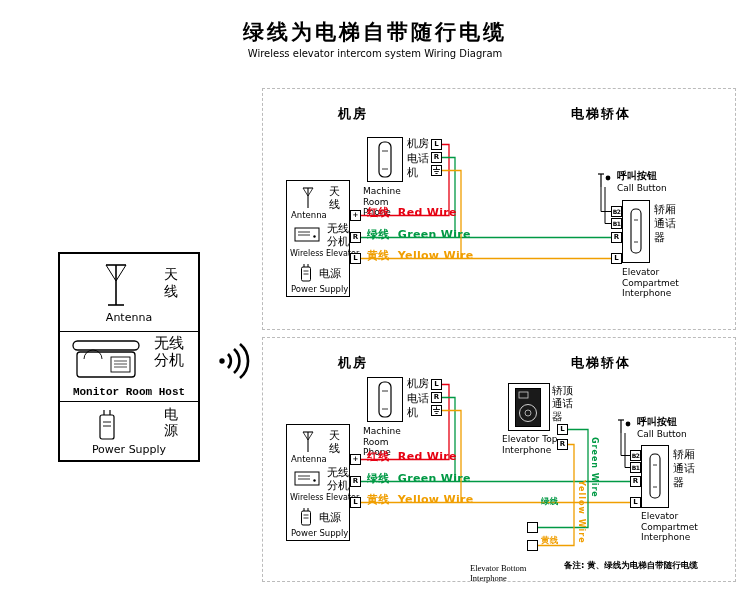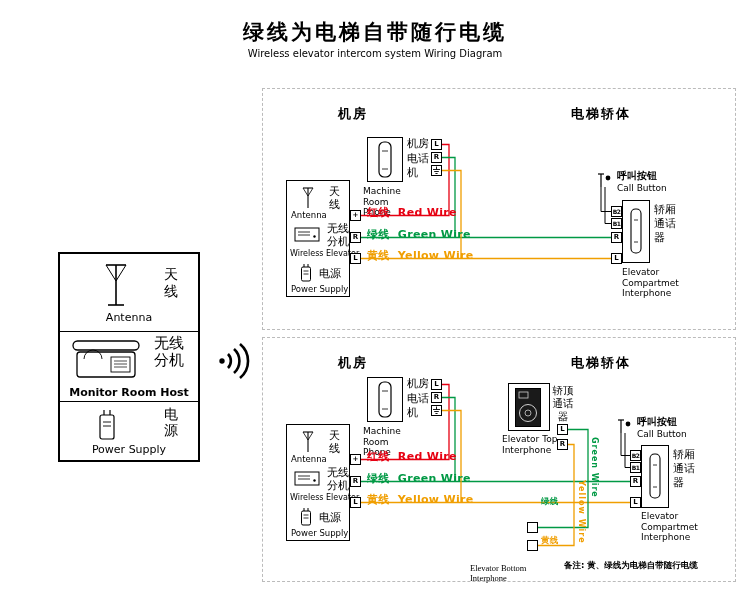--- a/index.html
+++ b/index.html
@@ -45,21 +45,21 @@
       <svg class="abs" style="left:10px;top:6px;" width="72" height="42" viewBox="0 0 72 42">
         <rect x="3" y="3" width="66" height="9" rx="4.5" fill="none" stroke="#000" stroke-width="1.3"></rect>
         <rect x="7" y="14" width="58" height="25" rx="3" fill="none" stroke="#000" stroke-width="1.3"></rect>
         <path d="M14,21 a9,9 0 0 1 18,0" fill="none" stroke="#000" stroke-width="0.9"></path>
         <rect x="41" y="19" width="19" height="15" fill="none" stroke="#000" stroke-width="0.9"></rect>
         <line x1="44" y1="23" x2="57" y2="23" stroke="#000" stroke-width="0.7"></line>
         <line x1="44" y1="26" x2="57" y2="26" stroke="#000" stroke-width="0.7"></line>
         <line x1="44" y1="29" x2="57" y2="29" stroke="#000" stroke-width="0.7"></line>
       </svg>
       <div class="abs cjk" style="left:94px;top:3px;width:32px;font-size:15px;line-height:17px;">无线分机</div>
-      <div class="abs" style="left:0;top:54px;width:100%;text-align:center;font-size:11px;font-weight:bold;">Monitor Room Host</div>
+      <div class="abs" style="left:0;top:54px;width:100%;text-align:center;font-size:11px;font-weight:bold;font-family:Liberation Mono, monospace;">Monitor Room Host</div>
     </div>
 
     <div class="abs" style="left:0;top:148px;width:100%;height:62px;">
       <svg class="abs" style="left:36px;top:6px;" width="22" height="34" viewBox="0 0 22 34">
         <rect x="4" y="7" width="14" height="24" rx="2" fill="none" stroke="#000" stroke-width="1.2"></rect>
         <line x1="8" y1="2" x2="8" y2="7" stroke="#000" stroke-width="1.2"></line>
         <line x1="14" y1="2" x2="14" y2="7" stroke="#000" stroke-width="1.2"></line>
         <line x1="7" y1="14" x2="15" y2="14" stroke="#000" stroke-width="0.9"></line>
         <line x1="7" y1="18" x2="15" y2="18" stroke="#000" stroke-width="0.9"></line>
       </svg>
@@ -240,21 +240,21 @@
   <div class="wire-label" style="left: 367px; top: 492px; color: rgb(240, 158, 0);">黄线  Yellow Wire</div>
 
   <div class="box" style="left:508px;top:383px;width:42px;height:48px;">
     <svg class="abs" style="left:6px;top:4px;" width="26" height="39" viewBox="0 0 26 39">
       <rect x="0.5" y="0.5" width="25" height="38" fill="#1a1a1a" stroke="#000"></rect>
       <rect x="4" y="4" width="9" height="6" fill="none" stroke="#cfcfcf" stroke-width="0.8"></rect>
       <circle cx="13" cy="25" r="8.5" fill="none" stroke="#cfcfcf" stroke-width="1"></circle>
       <circle cx="13" cy="25" r="3" fill="none" stroke="#cfcfcf" stroke-width="0.8"></circle>
     </svg>
   </div>
-  <div class="abs cjk" style="left:552px;top:384px;width:22px;font-size:10.5px;line-height:13px;text-align:center;">轿顶通话器</div>
+  <div class="abs cjk" style="left:552px;top:384px;width:22px;font-size:10.5px;line-height:13px;">轿顶通话器</div>
   <div class="terminal" style="left:557px;top:424px;">L</div>
   <div class="terminal" style="left:557px;top:439px;">R</div>
   <div class="en9" style="left:502px;top:434px;width:56px;">Elevator Top Interphone</div>
 
   <div class="v-label" style="left: 590px; top: 437px; color: rgb(0, 153, 68);">Green Wire</div>
   <div class="v-label" style="left: 577px; top: 480px; color: rgb(240, 158, 0);">Yellow Wire</div>
 
   <svg class="abs" style="left:617px;top:418px;" width="16" height="16" viewBox="0 0 16 16">
     <line x1="4" y1="2" x2="4" y2="15" stroke="#000" stroke-width="1.2"></line>
     <line x1="1" y1="2" x2="7" y2="2" stroke="#000" stroke-width="1.2"></line>

